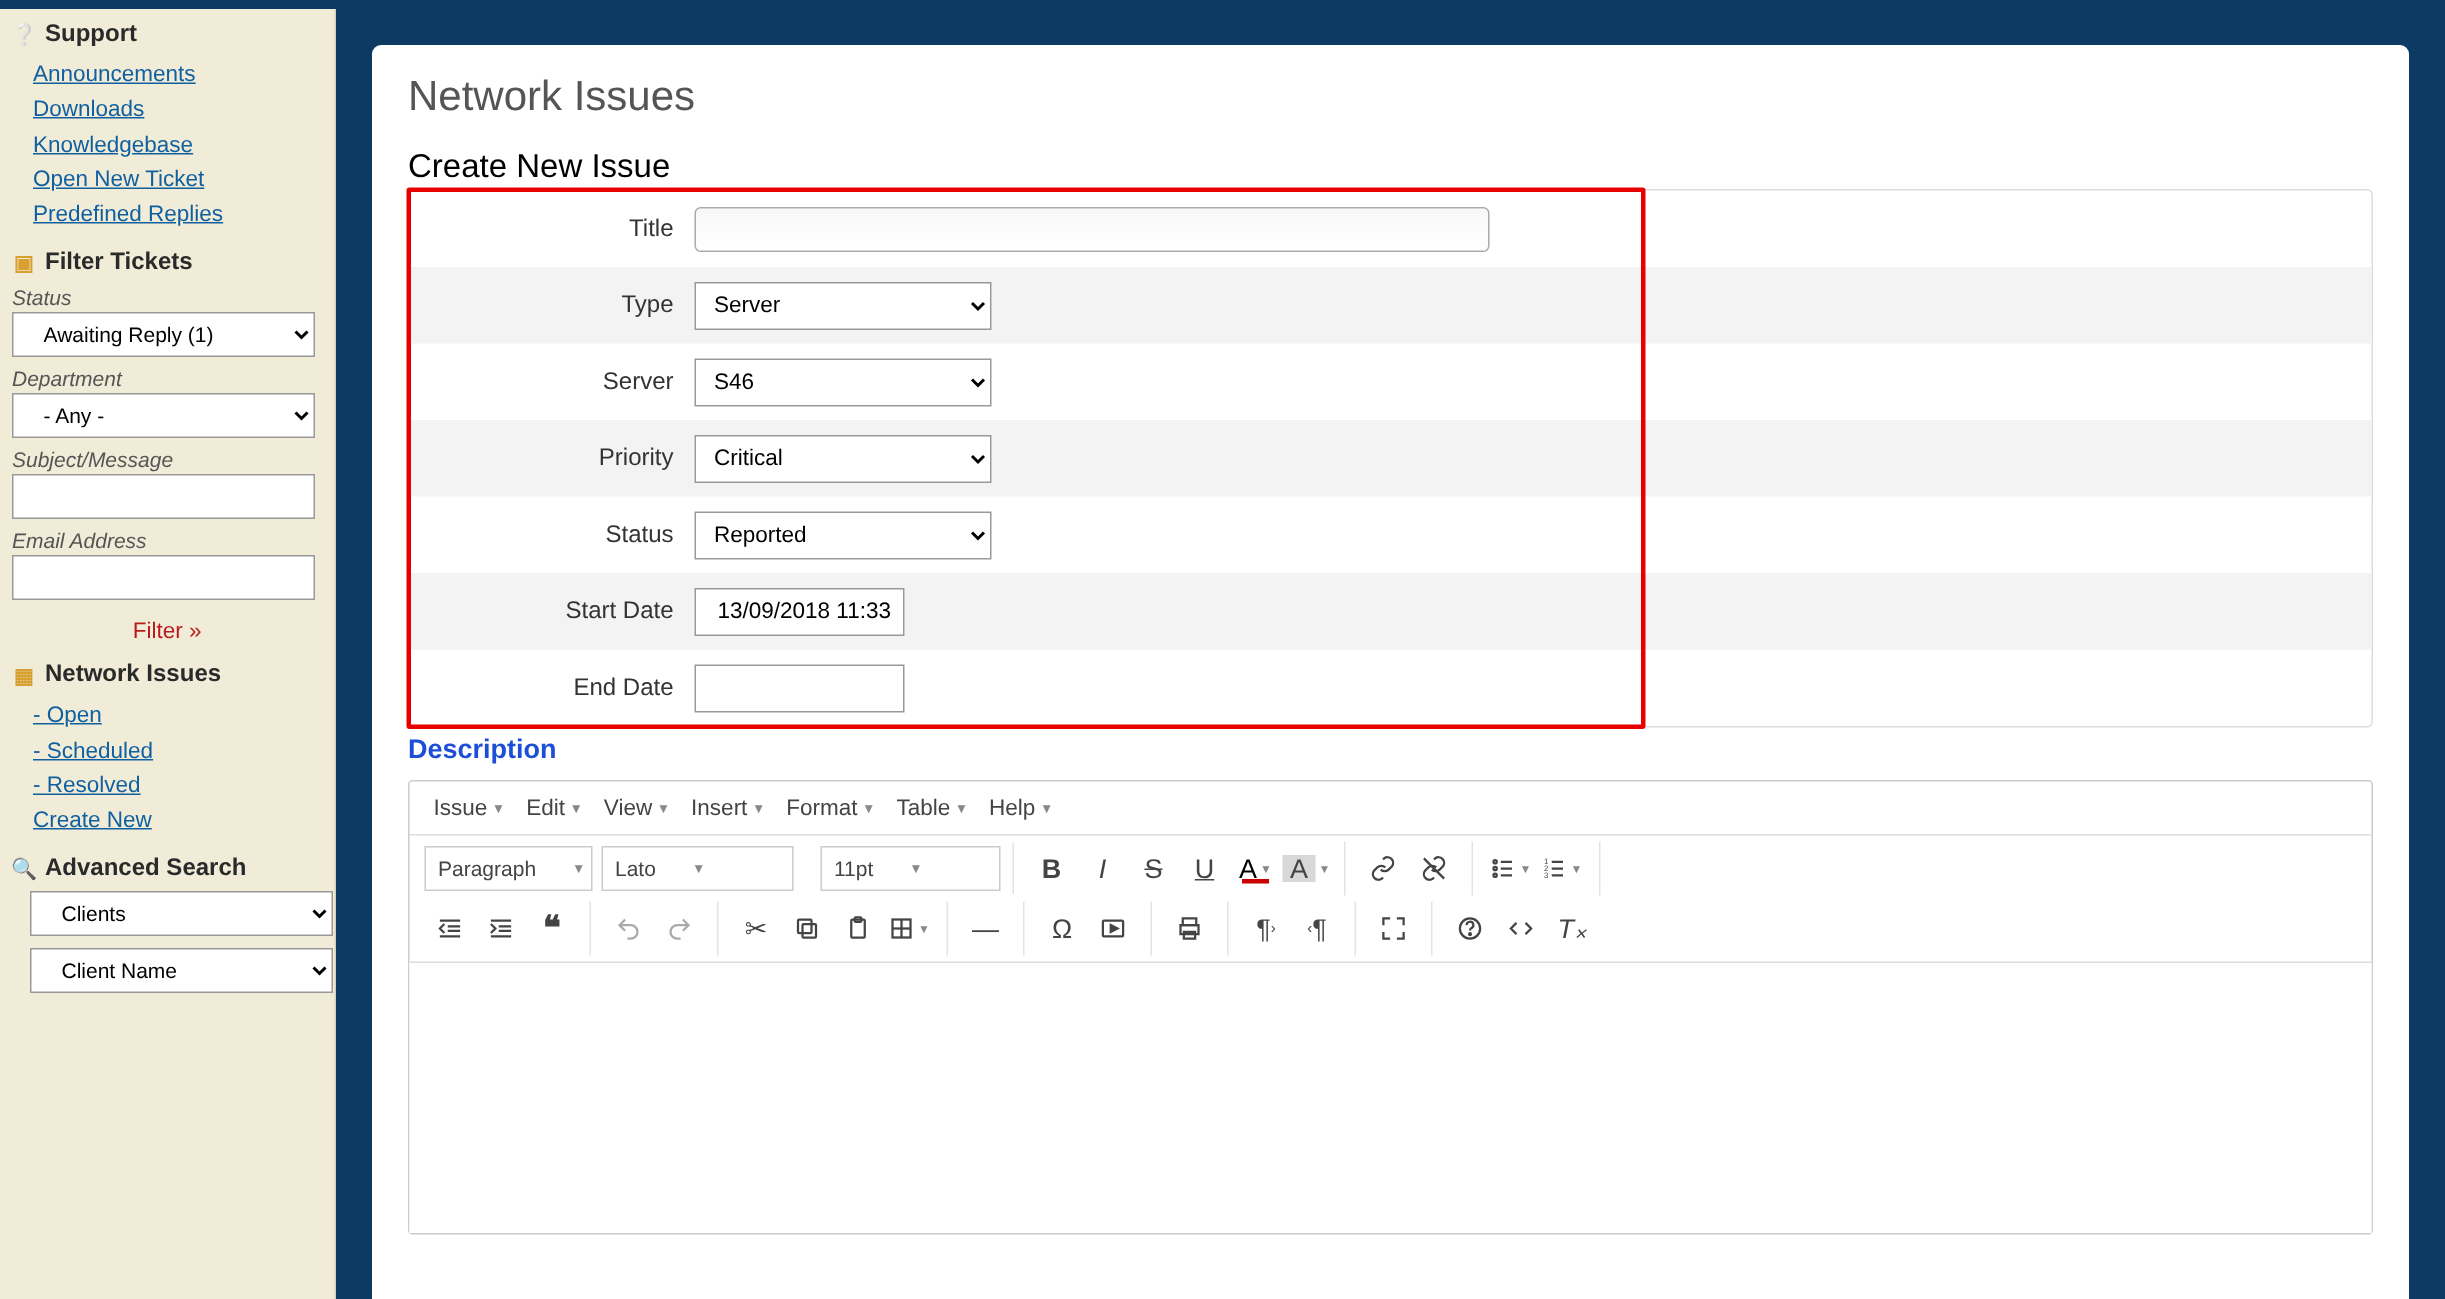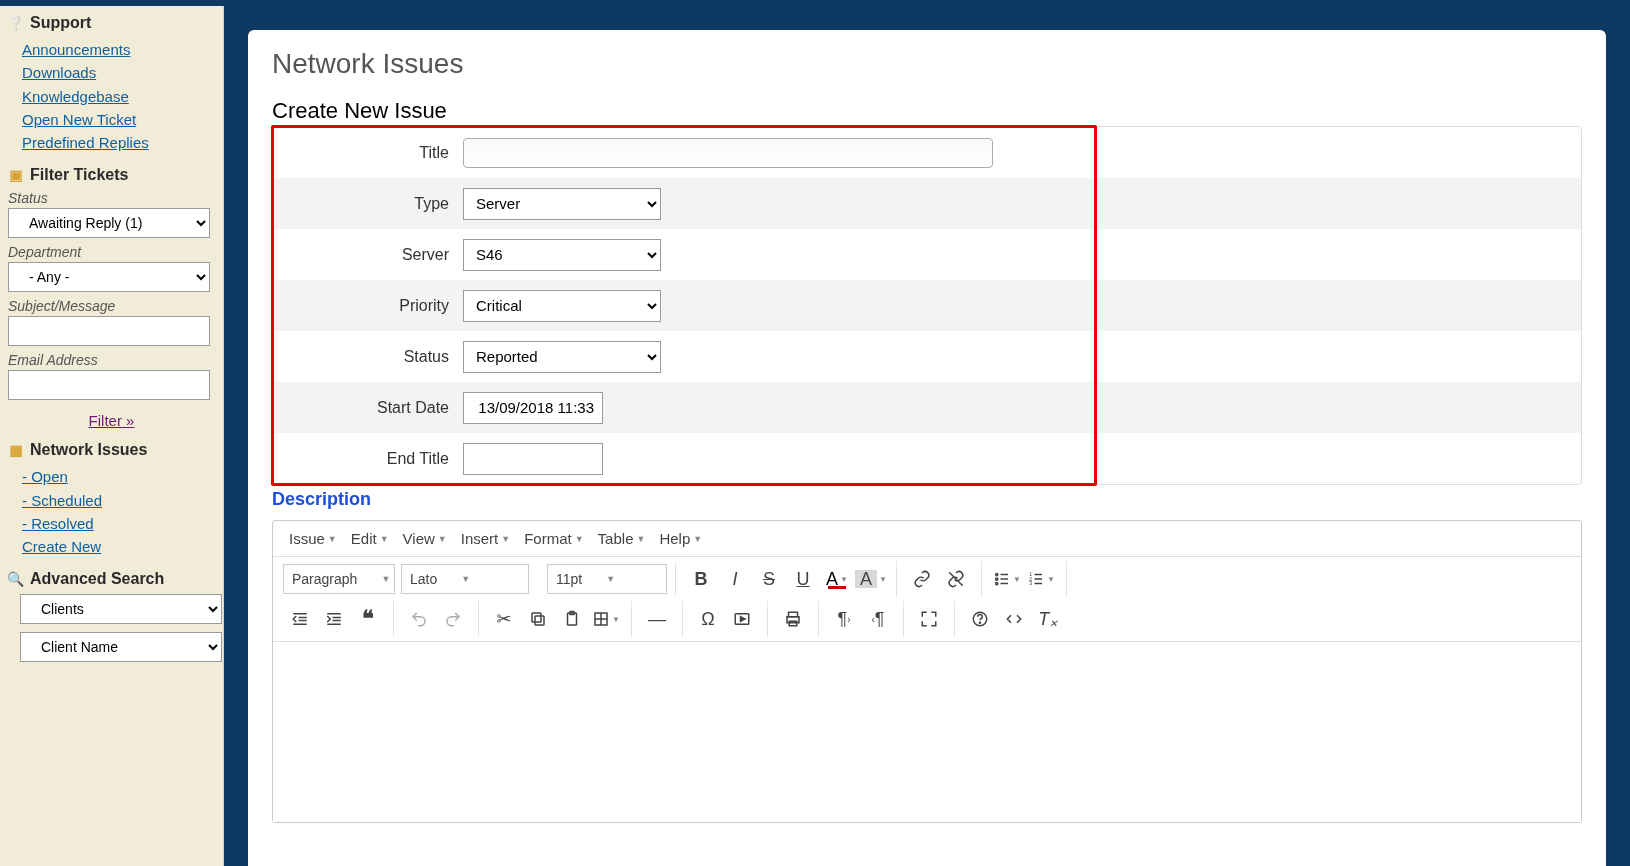--- a/index.html
+++ b/index.html
@@ -10,21 +10,21 @@
 .main-wrap { flex: 1; background: #0d3a63; padding: 24px 24px 0 24px; }
 .main { background: #fff; border-radius: 6px 6px 0 0; padding: 18px 24px; min-height: 836px; }
 
 .sb-section { margin-bottom: 12px; }
 .sb-header { font-weight: 700; font-size: 16px; color: #2a2a2a; display: flex; align-items: center; gap: 6px; margin-bottom: 6px; }
 .sb-icon { width: 16px; height: 16px; display: inline-flex; align-items: center; justify-content: center; font-size: 14px; }
 .sb-link { display: block; color: #1060a0; text-decoration: underline; font-size: 15px; margin-left: 14px; line-height: 1.55; cursor: pointer; }
 .sb-label { color: #555; font-style: italic; font-size: 14px; margin: 6px 0 2px 0; }
 .sb-select, .sb-input { width: 202px; height: 30px; border: 1px solid #999; background: #fff; padding: 3px 16px; font-size: 14px; font-family: inherit; }
 .sb-select { appearance: auto; }
-.sb-filter-btn { display: block; margin: 12px auto 0 auto; background: none; border: none; font-size: 15px; color: #701a75; cursor: pointer; text-decoration: underline; }
+.sb-filter-btn { display: block; margin: 12px auto 0 auto; background: none; border: none; font-size: 15px; color: #b91c1c; cursor: pointer; }
 
 h1.page-title { font-weight: 400; font-size: 28px; color: #555; margin-bottom: 18px; }
 h2.section-title { font-weight: 400; font-size: 22px; color: #000000; margin-bottom: 2px; }
 h3.desc-title { font-weight: 700; font-size: 18px; color: #1d4ed8; margin: 4px 0 10px 0; }
 .ctrl-text { width: 530px; height: 30px; border: 1px solid #aaa; border-radius: 4px; padding: 4px 8px; font-family: inherit; font-size: 14px; background: linear-gradient(#f7f7f7,#fff); }
 .ctrl-select { width: 198px; height: 32px; border: 1px solid #999; background: #fff; padding: 3px 8px; font-size: 15px; font-family: inherit; }
 .ctrl-date { width: 140px; height: 32px; border: 1px solid #999; background: #fff; padding: 3px 8px; font-size: 15px; font-family: inherit; text-align: right; }
 
 
 .form-grid { border: 1px solid #ddd; border-radius: 4px; overflow: hidden; position: relative; }
@@ -152,21 +152,21 @@
           </div>
           <div class="grow">
             <div class="lbl">Status</div>
             <div class="val"><select class="ctrl-select"><option>Reported</option></select></div>
           </div>
           <div class="grow alt">
             <div class="lbl">Start Date</div>
             <div class="val"><input class="ctrl-date" value="13/09/2018 11:33" style=""></div>
           </div>
           <div class="grow">
-            <div class="lbl">End Title</div>
+            <div class="lbl">End Date</div>
             <div class="val"><input class="ctrl-date" value="" style=""></div>
           </div>
         </div>
         <div class="red-overlay"></div>
       </div>
 
       <h3 class="desc-title">Description</h3>
 
       <div class="editor">
         <div class="editor-menubar">

